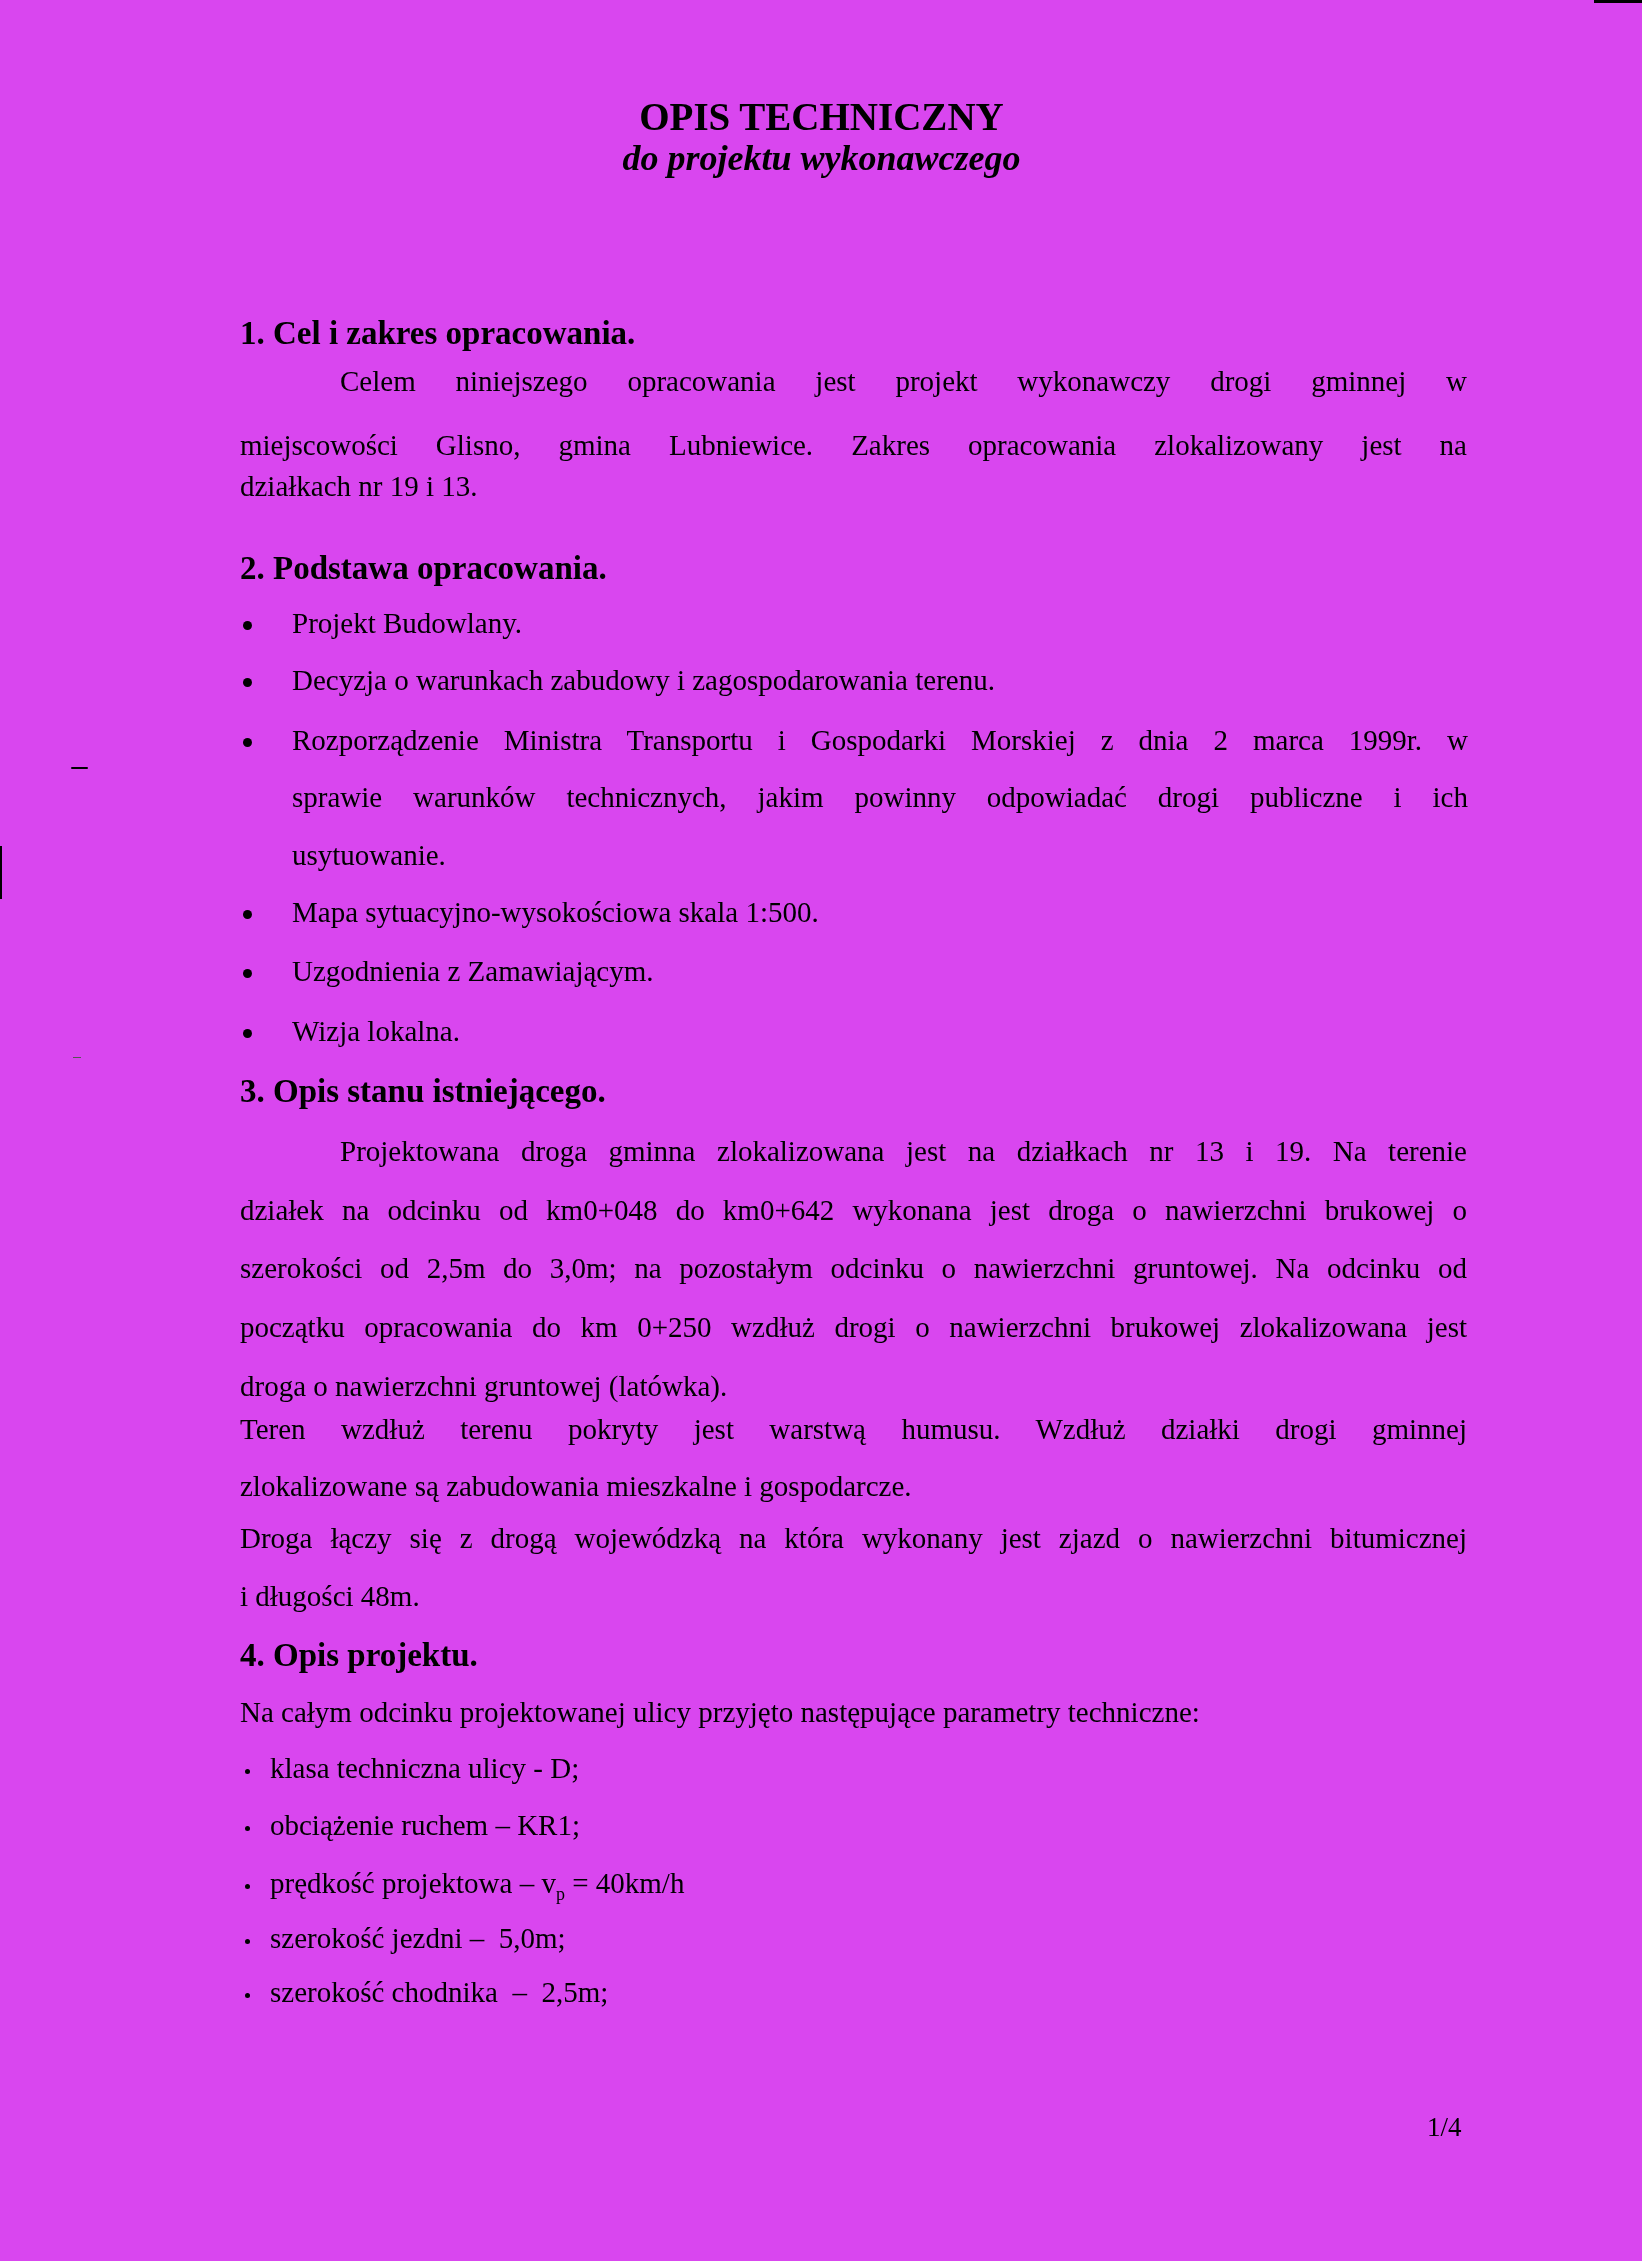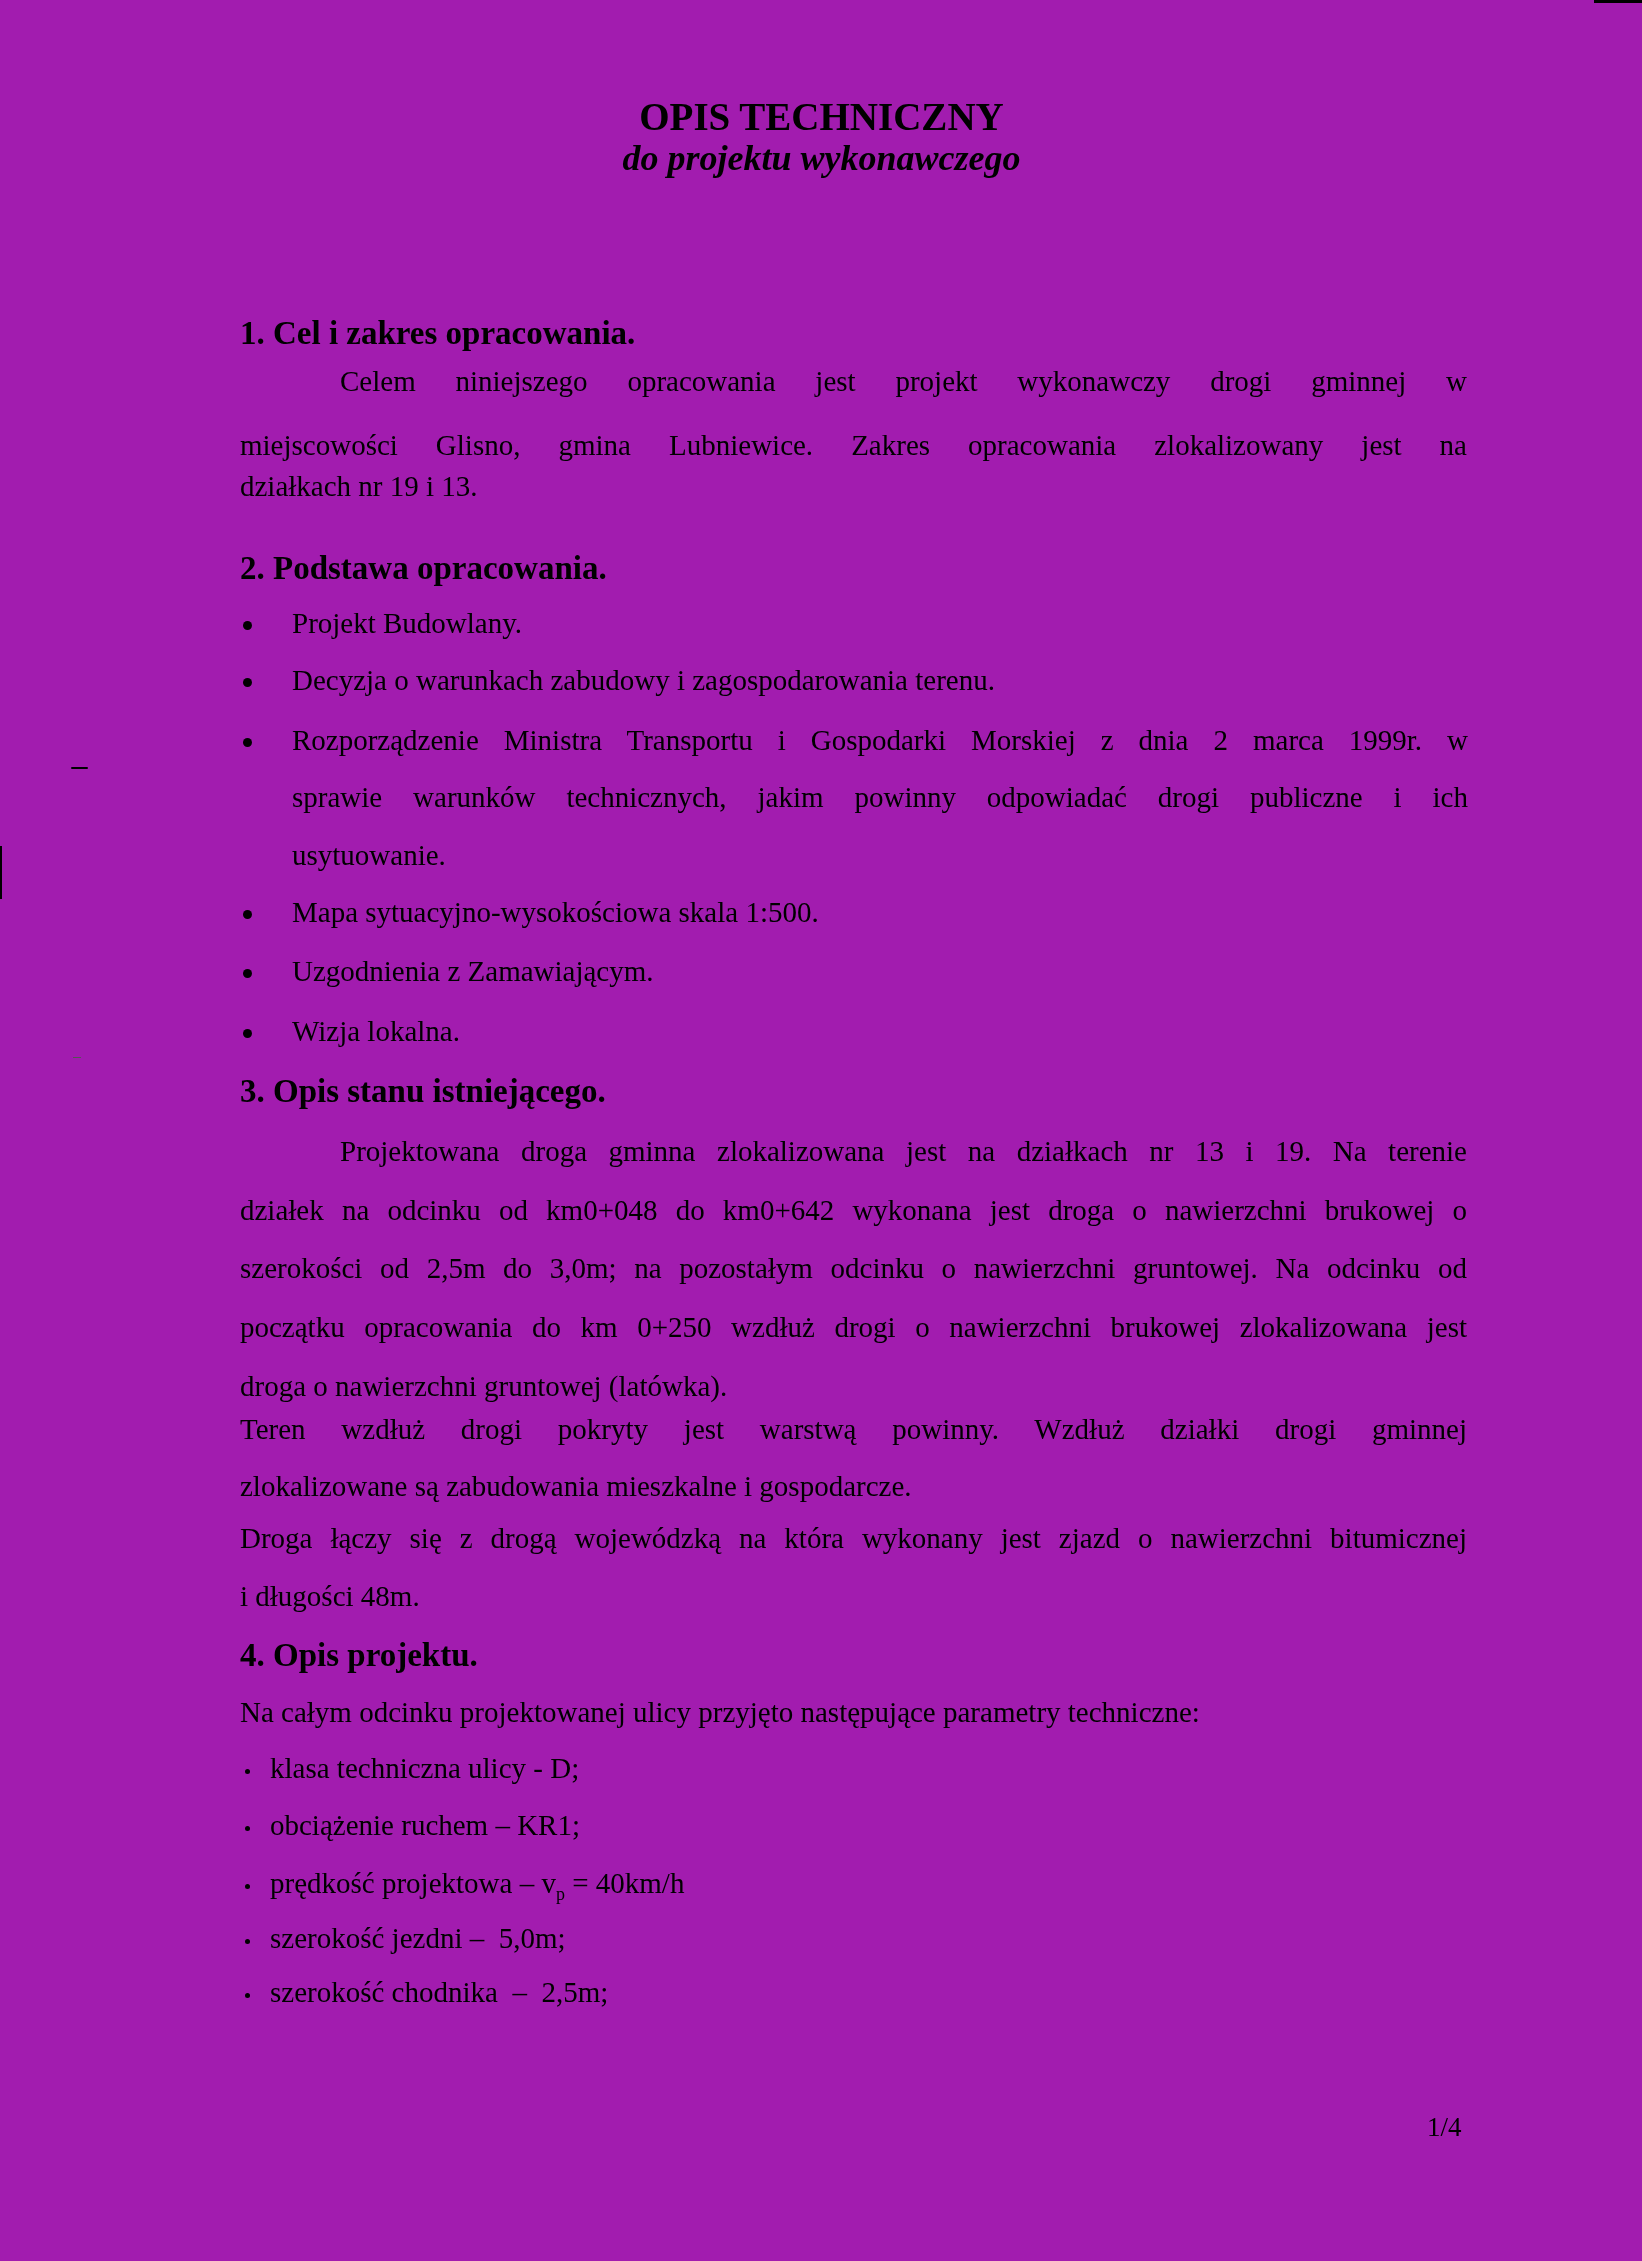--- a/index.html
+++ b/index.html
@@ -1,18 +1,18 @@
 <!DOCTYPE html>
 <html style="font-size:10.3px"><head>
 <meta charset="utf-8">
 <style>
   html, body { margin: 0; padding: 0; background: #ffffff; }
   body { width: 1643px; height: 2261px; position: relative; overflow: hidden;
          font-family: "Liberation Serif", "DejaVu Serif", serif; color: #000; }
-  .page { position: absolute; left: 0; top: 0; width: 1643px; height: 2261px; background: #a21caf; }
+  .page { position: absolute; left: 0; top: 0; width: 1643px; height: 2261px; background: #d946ef; }
 
   .scan-mark-top { position: absolute; top: 0; left: 1594px; width: 49px; height: 2.6px; background: #000; }
   .scan-mark-dash1 { position: absolute; top: 767px; left: 71px; width: 17px; height: 1.9px; background: #000; border-radius: 1.3px; }
   .scan-mark-bar { position: absolute; top: 846px; left: 0; width: 1.9px; height: 53px; background: #000; }
   .scan-mark-dash2 { position: absolute; top: 1057px; left: 73px; width: 7.7px; height: 1.3px; background: #555; }
 
   .title-block { position: absolute; top: 95px; left: 0; width: 1643px; text-align: center; }
   .doc-title { font-weight: bold; font-size: 39px; line-height: 44px; margin: 0; }
   .doc-subtitle { font-weight: bold; font-style: italic; font-size: 36px; line-height: 39px; margin: 0; }
   .doc-project { font-weight: bold; font-style: italic; font-size: 33px; line-height: 41px; margin: 0; }
@@ -85,21 +85,21 @@
       <span class="bullet-dot"></span>
       <span class="bullet-text">Wizja lokalna.</span>
     </div>
 
     <div class="h" style="top:1072px">3. Opis stanu istniejącego.</div>
     <div class="line justify indent" style="top:1135px">Projektowana droga gminna zlokalizowana jest  na działkach nr 13 i 19. Na terenie</div>
     <div class="line justify" style="top:1194px">działek na odcinku od km0+048 do km0+642 wykonana jest droga o nawierzchni brukowej o</div>
     <div class="line justify" style="top:1252px">szerokości od 2,5m do 3,0m; na pozostałym odcinku o nawierzchni gruntowej. Na odcinku od</div>
     <div class="line justify" style="top:1311px">początku opracowania do km 0+250 wzdłuż drogi o nawierzchni brukowej zlokalizowana jest</div>
     <div class="line" style="top:1370px">droga o nawierzchni gruntowej (latówka).</div>
-    <div class="line justify" style="top:1413px">Teren wzdłuż drogi pokryty jest warstwą powinny. Wzdłuż działki drogi gminnej</div>
+    <div class="line justify" style="top:1413px">Teren wzdłuż terenu pokryty jest warstwą humusu. Wzdłuż działki drogi gminnej</div>
     <div class="line" style="top:1470px">zlokalizowane są zabudowania mieszkalne i gospodarcze.</div>
     <div class="line justify" style="top:1522px">Droga łączy się z drogą wojewódzką na która wykonany jest zjazd o nawierzchni bitumicznej</div>
     <div class="line" style="top:1580px">i długości 48m.</div>
 
     <div class="h" style="top:1636px">4. Opis projektu.</div>
     <div class="line" style="top:1696px">Na całym odcinku projektowanej ulicy przyjęto następujące parametry techniczne:</div>
 
     <div class="bullet" style="top:1752px; left:0">
       <span class="bullet-dot-small"></span>
       <span class="bullet-text-small">klasa techniczna ulicy - D;</span>

